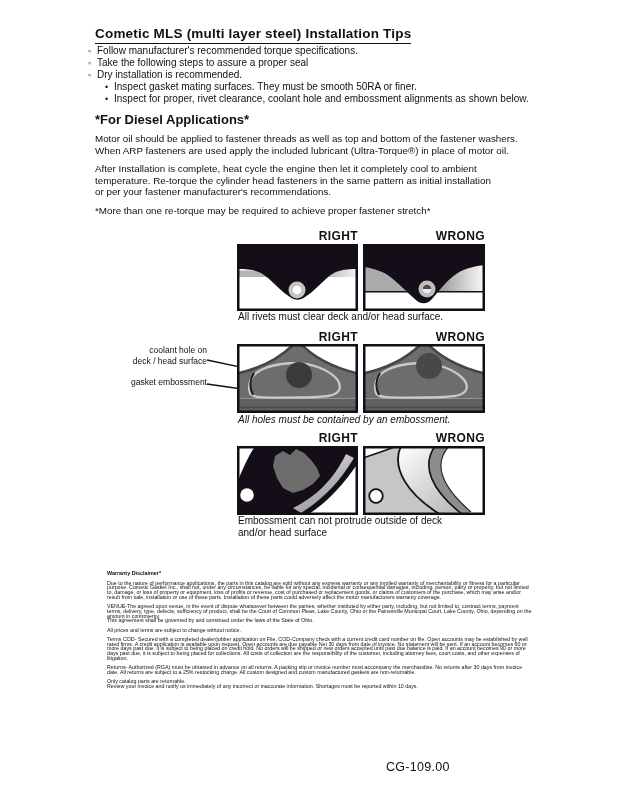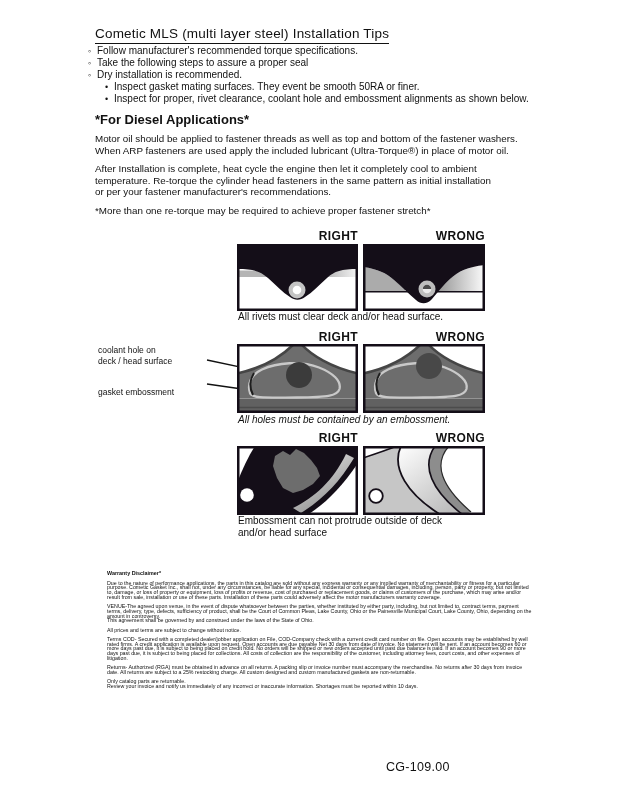--- a/index.html
+++ b/index.html
@@ -1,61 +1,61 @@
 <!DOCTYPE html>
 <html><head>
 <meta charset="utf-8">
 <style>
   html,body{margin:0;padding:0;background:#fff;}
   .page{position:relative;width:618px;height:800px;background:#ffffff;overflow:hidden;
         font-family:"Liberation Sans",sans-serif;color:#111;}
 
-  .page-title{position:absolute;left:95px;top:26px;font-size:13.5px;font-weight:normal;
+  .page-title{position:absolute;left:95px;top:26px;font-size:13.5px;font-weight:bold;
               letter-spacing:.2px;border-bottom:1.6px solid #111;padding-bottom:2px;margin:0;}
 
   .tips{position:absolute;left:88px;top:45px;font-size:10px;line-height:12px;}
   .tip{position:relative;padding-left:9px;}
   .tip::before{content:"◦";position:absolute;left:0;top:0;font-size:9px;}
   .tip.sub{margin-left:17px;}
   .tip.sub::before{content:"•";font-size:9px;}
 
   .diesel{position:absolute;left:95px;top:112px;width:485px;}
   .diesel-heading{font-size:13px;font-weight:bold;margin:0 0 6px 0;}
   .diesel p{font-size:9.8px;line-height:11.7px;margin:0 0 6.5px 0;}
   .pre{white-space:pre-line;}
 
   .dg-label{position:absolute;font-size:12px;font-weight:bold;letter-spacing:.4px;
             text-align:right;width:121px;}
   .dg-caption{position:absolute;left:238px;font-size:10px;line-height:11.5px;}
   .panel{position:absolute;display:block;}
 
-  .side-labels{position:absolute;left:98px;top:345px;width:109px;text-align:left;
+  .side-labels{position:absolute;left:98px;top:345px;width:109px;text-align:right;
                font-size:8.5px;line-height:10.5px;}
-  .side-labels .lbl2{margin-top:21px;}
+  .side-labels .lbl2{margin-top:11px;}
   .leader-overlay{position:absolute;left:205px;top:352px;pointer-events:none;}
 
   .legal{position:absolute;left:107px;top:571px;width:425px;font-size:5.3px;line-height:4.7px;
          letter-spacing:0;}
   .legal-heading{font-weight:bold;margin:0 0 5px 0;font-size:5.4px;}
   .legal p{margin:0 0 4.6px 0;}
 
   .page-code{position:absolute;left:386px;top:760px;font-size:12.5px;letter-spacing:.3px;}
 </style>
 </head>
 <body>
 
 <div class="page">
 
   <h1 class="page-title">Cometic MLS (multi layer steel) Installation Tips</h1>
 
   <div class="tips">
     <div class="tip"><span>Follow manufacturer's recommended torque specifications.</span></div>
     <div class="tip"><span>Take the following steps to assure a proper seal</span></div>
     <div class="tip"><span>Dry installation is recommended.</span></div>
-    <div class="tip sub"><span>Inspect gasket mating surfaces.  They event be smooth 50RA or finer.</span></div>
+    <div class="tip sub"><span>Inspect gasket mating surfaces.  They must be smooth 50RA or finer.</span></div>
     <div class="tip sub"><span>Inspect for proper, rivet clearance, coolant hole and embossment alignments as shown below.</span></div>
   </div>
 
   <div class="diesel">
     <div class="diesel-heading">*For Diesel Applications*</div>
     <p class="pre">Motor oil should be applied to fastener threads as well as top and bottom of the fastener washers.
 When ARP fasteners are used apply the included lubricant (Ultra-Torque®) in place of motor oil.</p>
     <p class="pre">After Installation is complete, heat cycle the engine then let it completely cool to ambient
 temperature. Re-torque the cylinder head fasteners in the same pattern as initial installation
 or per your fastener manufacturer's recommendations.</p>

